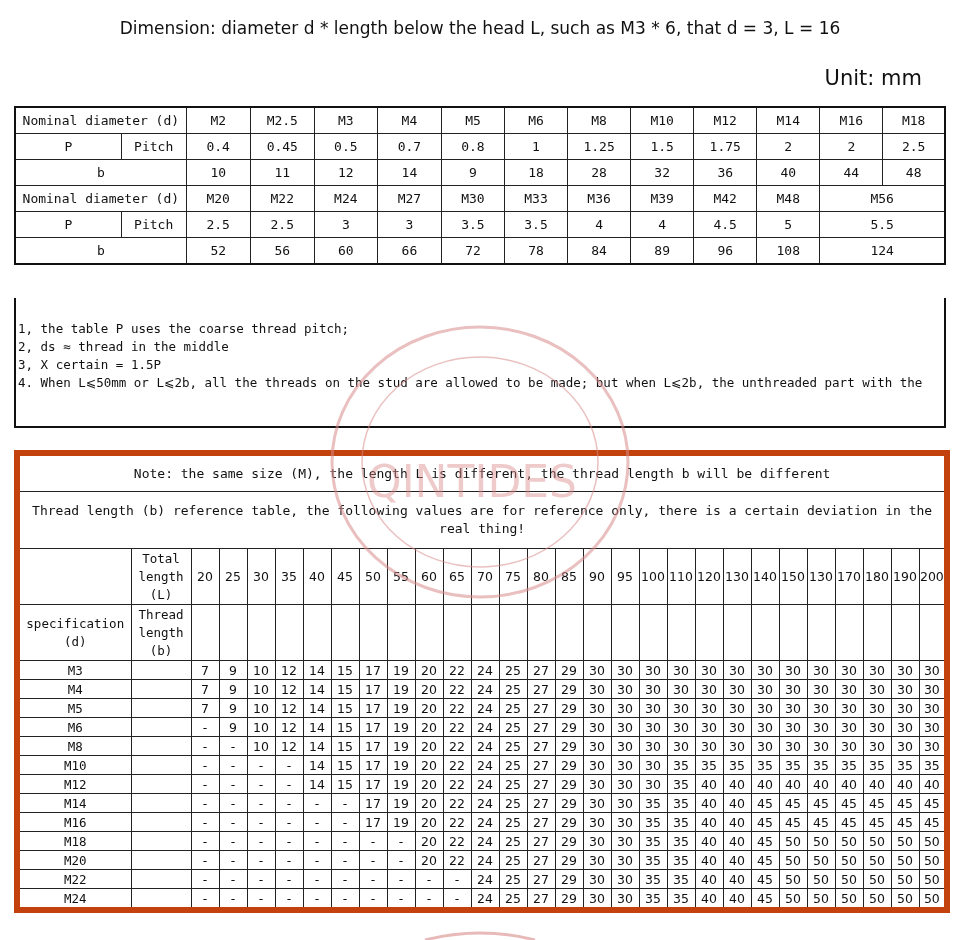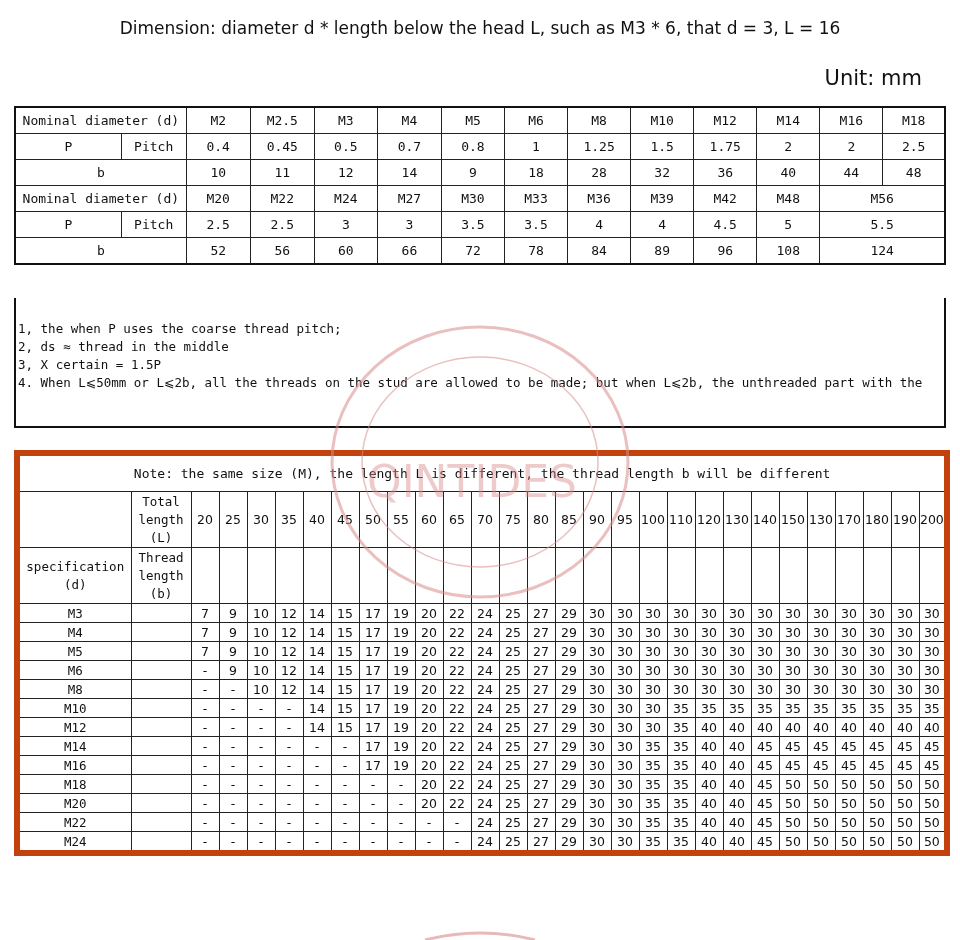--- a/index.html
+++ b/index.html
@@ -134,21 +134,21 @@
         <td>89</td>
         <td>96</td>
         <td>108</td>
         <td colspan="2">124</td>
       </tr>
     </tbody>
 </table>
 
 <div class="notes">
   <div class="inner" id="notes-inner">
-      <div class="line">1, the when P uses the coarse thread pitch;</div>
+      <div class="line">1, the table P uses the coarse thread pitch;</div>
       <div class="line">2, ds ≈ thread in the middle</div>
       <div class="line">3, X certain = 1.5P</div>
       <div class="line">4. When L⩽50mm or L⩽2b, all the threads on the stud are allowed to be made; but when L⩽2b, the unthreaded part with the</div>
     </div>
 </div>
 
 <table class="t2">
   <colgroup id="t2cols">
       <col style="width: 114px;">
       <col style="width: 60px;">
@@ -176,20 +176,23 @@
       <col style="width: 28px;">
       <col style="width: 28px;">
       <col style="width: 28px;">
       <col style="width: 28px;">
       <col style="width: 28px;">
       <col style="width: 28px;">
     </colgroup>
   <tbody id="t2body">
     <tr class="note-row">
       <td colspan="29">Note: the same size (M), the length L is different, the thread length b will be different</td>
+    </tr>
+    <tr class="ref-row">
+      <td colspan="29">Thread length (b) reference table, the following values are for reference only, there is a certain deviation in the real thing!</td>
     </tr>
   <tr class="hdr">
         <td></td>
         <td>Total length (L)</td>
         <td class="num">20</td>
         <td class="num">25</td>
         <td class="num">30</td>
         <td class="num">35</td>
         <td class="num">40</td>
         <td class="num">45</td>

